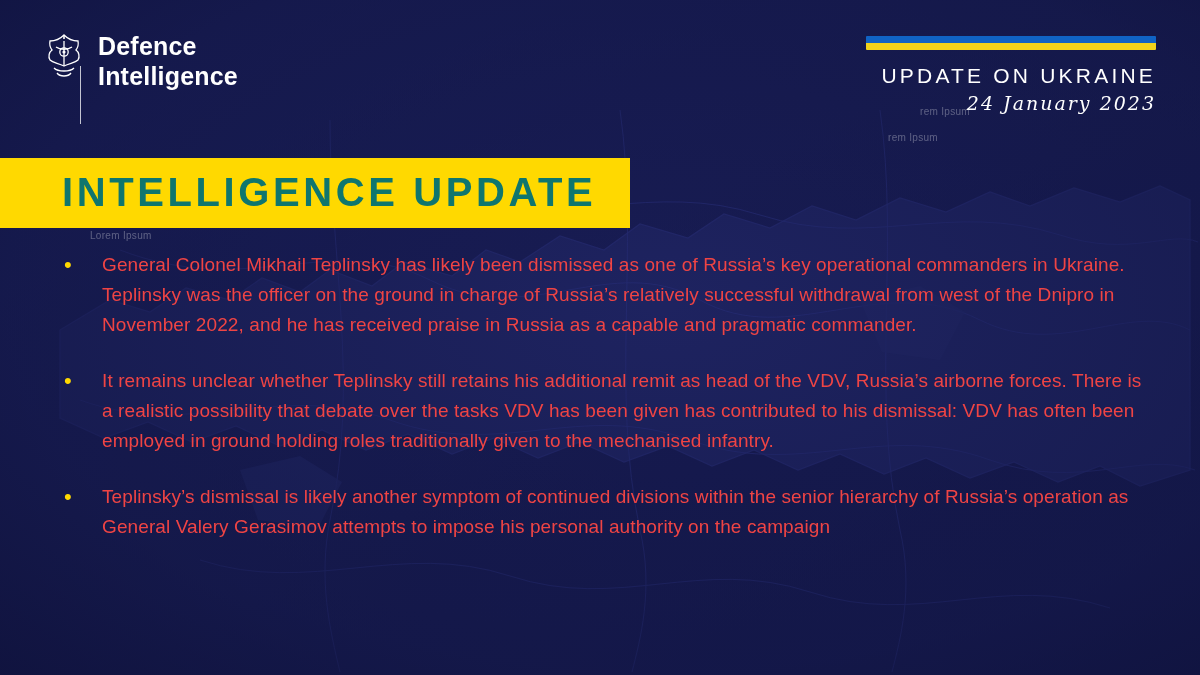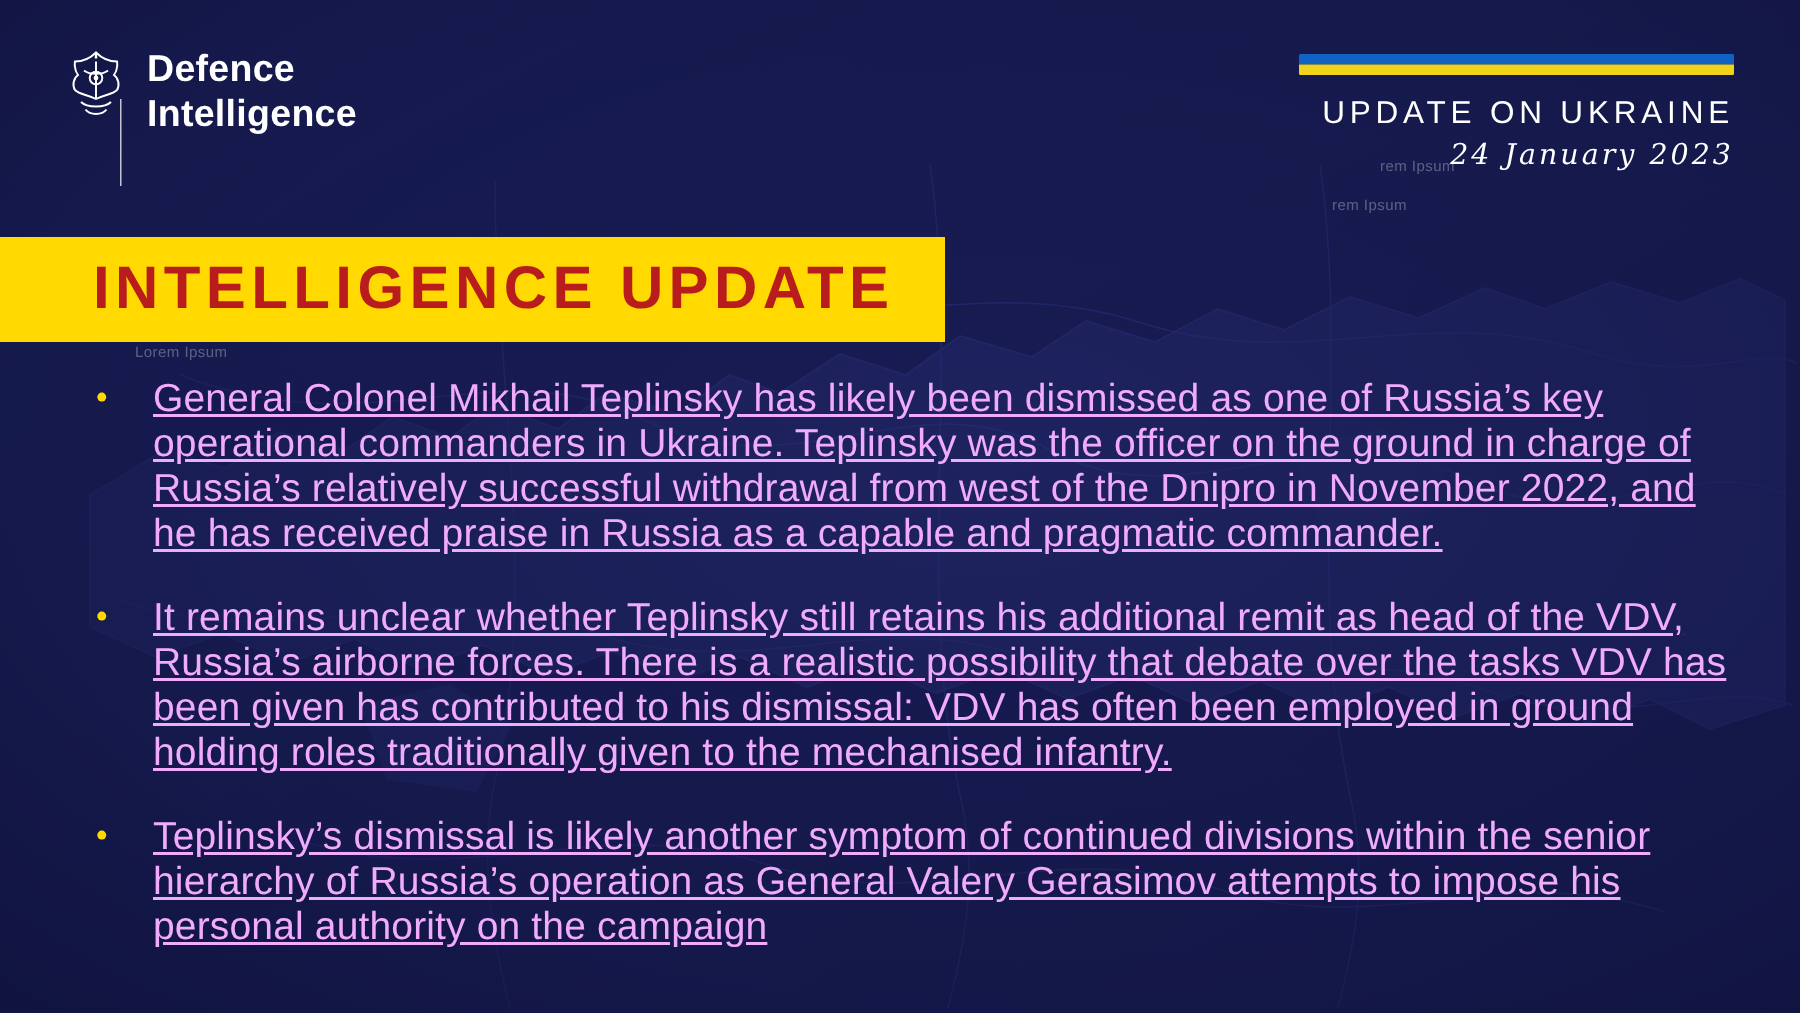--- a/index.html
+++ b/index.html
@@ -96,21 +96,21 @@
     font-size: 19px;
     letter-spacing: 2.0px;
   }
 
   
   .banner {
     position: absolute;
     left: 0;
     top: 158px;
     background: #ffd900;
-    color: #b91c1c;
+    color: #0f766e;
     padding: 14px 34px 16px 62px;
     font-size: 40px;
     font-weight: bold;
     letter-spacing: 3.6px;
     line-height: 1;
   }
 
   
   .bullets {
     position: absolute;
@@ -126,25 +126,24 @@
   .dot {
     flex: 0 0 auto;
     color: #ffd900;
     font-size: 22px;
     line-height: 30px;
     width: 38px;
     text-align: left;
     padding-left: 8px;
   }
   .btext {
-    font-size: 26px;
+    font-size: 19px;
     line-height: 30px;
     letter-spacing: 0.1px;
-    color: #f0abfc;
-    text-decoration: underline;
+    color: #ef4444;
   }
 
   
   .wm {
     position: absolute;
     color: rgba(255,255,255,0.30);
     font-size: 10px;
     letter-spacing: 0.3px;
     pointer-events: none;
   }

